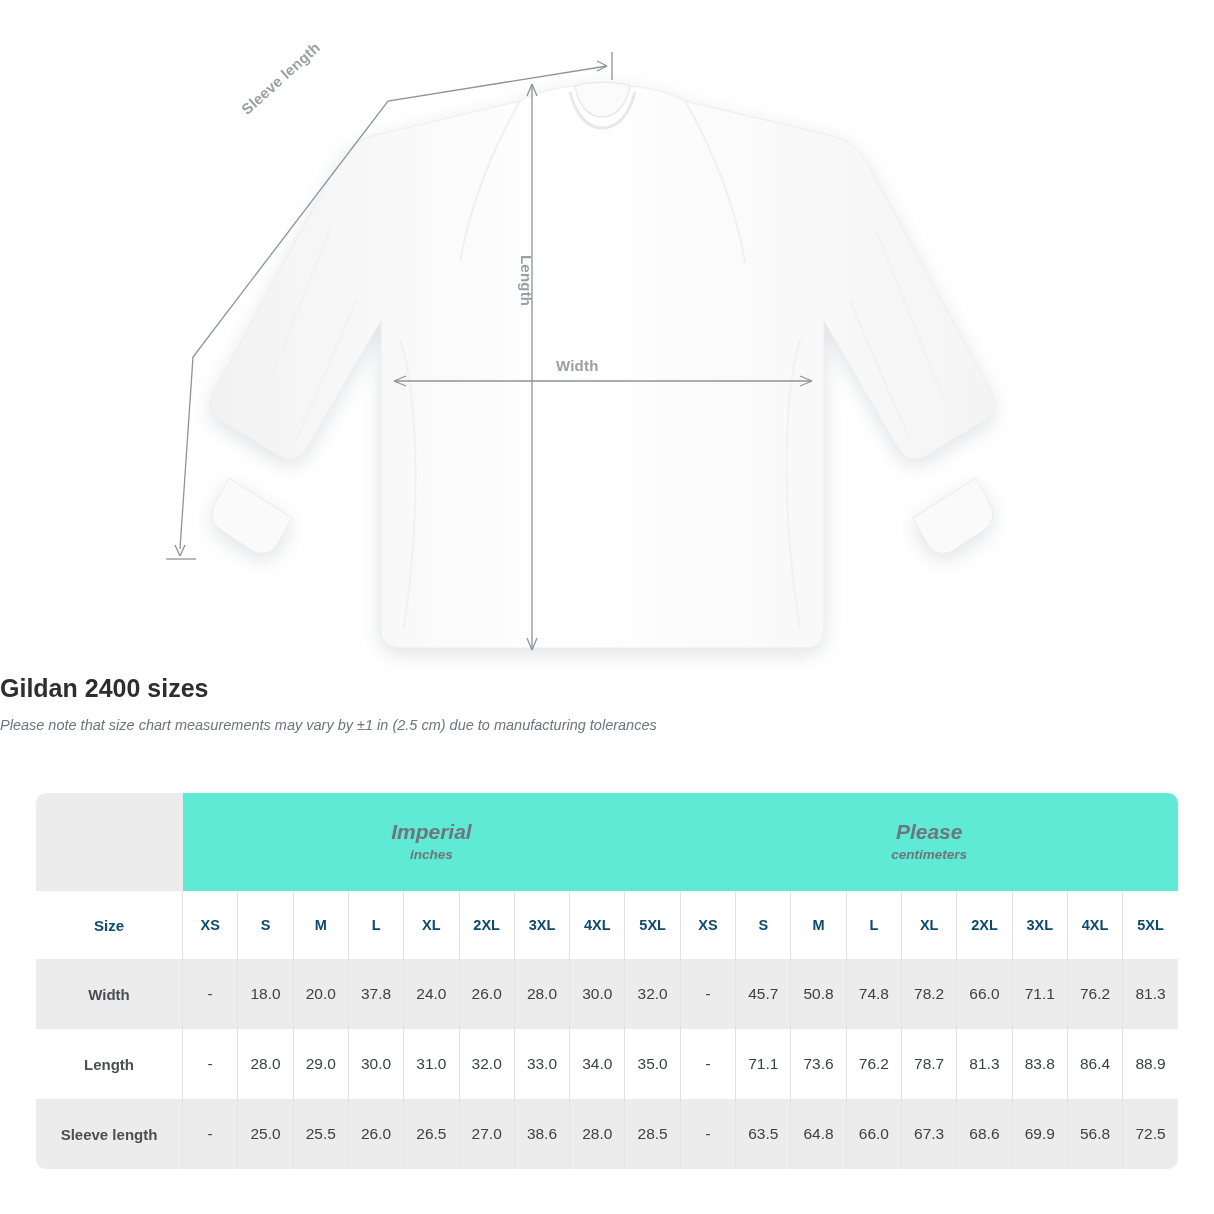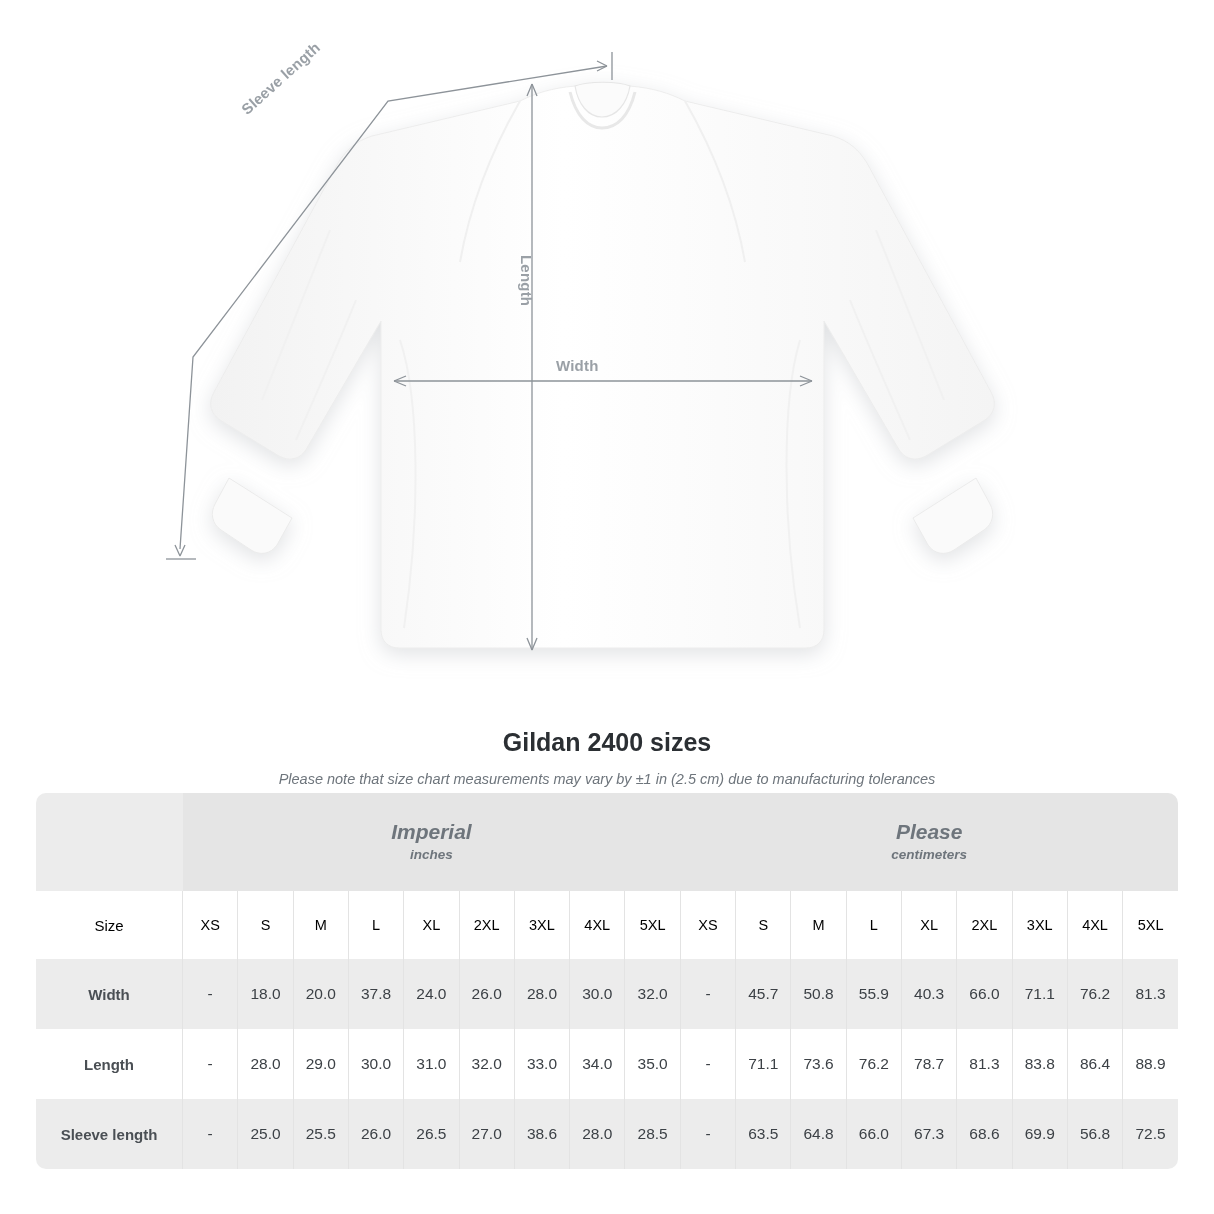--- a/index.html
+++ b/index.html
@@ -50,23 +50,22 @@
   }
   #label-width {
     left: 556px;
     top: 357px;
   }
 
   
   #title-block {
     position: absolute;
     left: 0;
-    top: 726px;
+    top: 672px;
     width: 1214px;
-    text-align: center;
   }
   #chart-title {
     font-size: 25px;
     font-weight: bold;
     color: #2b2f33;
     margin: 0;
     padding: 0;
     line-height: 32px;
   }
   #chart-note {
@@ -89,43 +88,43 @@
     width: 1142px;
     table-layout: fixed;
   }
   table.size-table td, table.size-table th {
     padding: 0;
     text-align: center;
     vertical-align: middle;
   }
   .unit-head {
     height: 98px;
-    background: #e5e5e5;
+    background: #5eead4;
     color: #6e757c;
   }
   .unit-head .unit-name {
     font-size: 21px;
     font-style: italic;
     font-weight: bold;
     line-height: 26px;
   }
   .unit-head .unit-sub {
     font-size: 13.5px;
     font-style: italic;
     font-weight: bold;
     line-height: 20px;
   }
   .corner-cell {
     background: #ececec;
   }
   .hdr-row td {
     height: 68px;
     font-size: 14.5px;
-    font-weight: normal;
-    color: #000000;
+    font-weight: bold;
+    color: #0c4a6e;
     background: #ffffff;
   }
   .hdr-row td.rowlabel {
     font-size: 15px;
   }
   .data-row td {
     height: 70px;
     font-size: 15.5px;
     color: #3c4146;
   }
@@ -327,22 +326,22 @@
         <td class="cellborder">20.0</td>
         <td class="cellborder">37.8</td>
         <td class="cellborder">24.0</td>
         <td class="cellborder">26.0</td>
         <td class="cellborder">28.0</td>
         <td class="cellborder">30.0</td>
         <td class="cellborder">32.0</td>
         <td class="cellborder">-</td>
         <td class="cellborder">45.7</td>
         <td class="cellborder">50.8</td>
-        <td class="cellborder">55.9</td>
-        <td class="cellborder">40.3</td>
+        <td class="cellborder">74.8</td>
+        <td class="cellborder">78.2</td>
         <td class="cellborder">66.0</td>
         <td class="cellborder">71.1</td>
         <td class="cellborder">76.2</td>
         <td class="cellborder">81.3</td>
       </tr>
 
       <tr class="data-row row-plain">
         <td class="rowlabel">Length</td>
         <td class="cellborder">-</td>
         <td class="cellborder">28.0</td>

